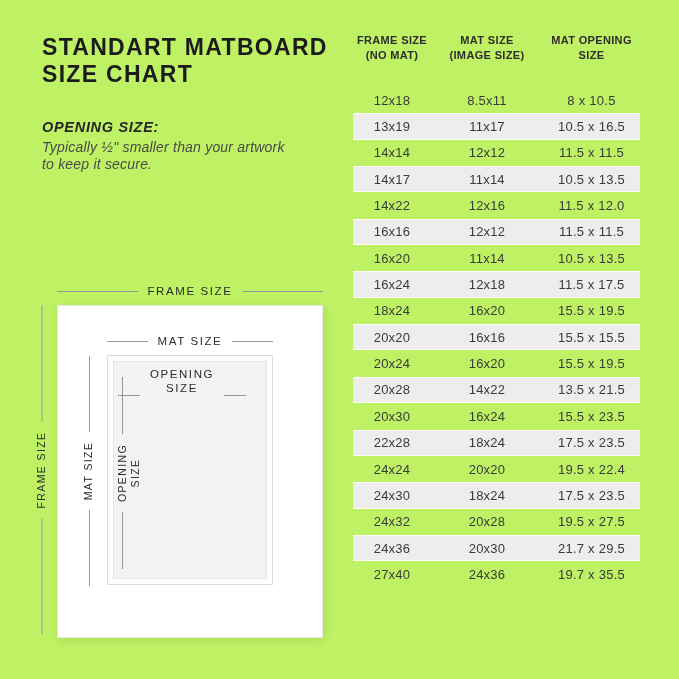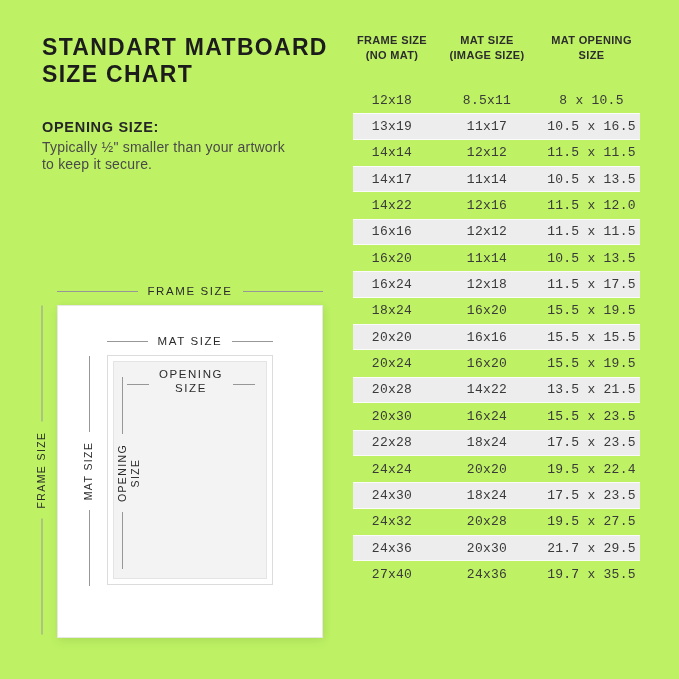--- a/index.html
+++ b/index.html
@@ -11,21 +11,21 @@
     background:#bef264; overflow:hidden;
   }
 
   
   .title {
     position:absolute; left:42px; top:34px;
     font-size:23px; font-weight:700; letter-spacing:1.3px;
     line-height:1.16; color:#1c1c1c; white-space:pre-line;
   }
   .section { position:absolute; left:42px; width:308px; }
-  .section.s1 { top:119px; }
+  .section.s1 { top:119px;font-style:italic; }
   .section.s2 { top:191px; }
   .section-heading {
     font-size:14.5px; font-weight:700; letter-spacing:.7px;
     color:#262626; margin-bottom:4px;
   }
   .section-body {
     font-size:14px; color:#4a4a4a; line-height:1.22;
     letter-spacing:.2px; white-space:pre-line;
   }
 
@@ -50,36 +50,36 @@
   .dim-v { position:absolute; display:flex; align-items:center; transform:rotate(-90deg); }
   .dim-line { flex:1; height:1px; background:#979797; }
   .dim-label {
     padding:0 10px; font-size:11.5px; font-weight:400; letter-spacing:1.6px;
     color:#2b2b2b; white-space:pre-line; text-align:center; line-height:1.25;
   }
   .dim-v .dim-label { font-size:10.5px; letter-spacing:1.4px; }
 
   .dim-h.frame   { left:57px;  top:1px;  width:266px; }
   .dim-h.mat     { left:107px; top:51px; width:166px; }
-  .dim-h.opening { left:127px; top:84px; width:128px; align-items:center; }
+  .dim-h.opening { left:118px; top:84px; width:128px; align-items:flex-end; }
   .dim-h.opening .dim-line { margin-top:7px; }
 
   .dim-v.frame   { width:329px; height:14px; left:-123px; top:180px; }
   .dim-v.mat     { width:230px; height:14px; left:-26px;  top:181px; }
   .dim-v.opening { width:192px; height:26px; left:33px;   top:177px; align-items:flex-start; }
   .dim-v.opening .dim-line { margin-top:6px; }
 
   
   .size-table { position:absolute; left:353px; top:33px; width:287px; }
   .thead {
     display:grid; grid-template-columns:78px 112px 97px;
     font-size:11px; font-weight:700; line-height:1.32; letter-spacing:.35px;
     text-align:center; color:#2d2d2d; white-space:pre-line;
   }
-  .trows { margin-top:25px;font-family:Liberation Mono, monospace; }
+  .trows { margin-top:25px; }
   .trow {
     display:grid; grid-template-columns:78px 112px 97px;
     height:26.35px; align-items:center; text-align:center;
     font-size:13px; color:#3a3a3a; letter-spacing:.25px;
   }
   .trow:nth-child(even) {
     background:#ededed; background-clip:padding-box;
     border-top:1.5px solid #fbfbfb; border-bottom:1px solid #fbfbfb;
   }
 </style>

